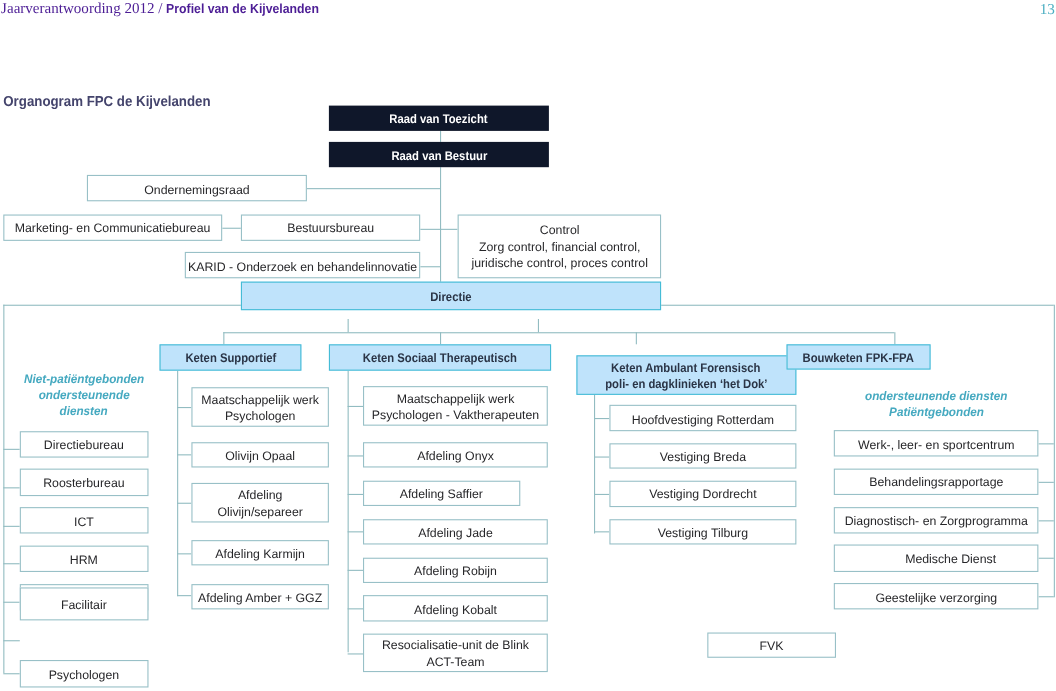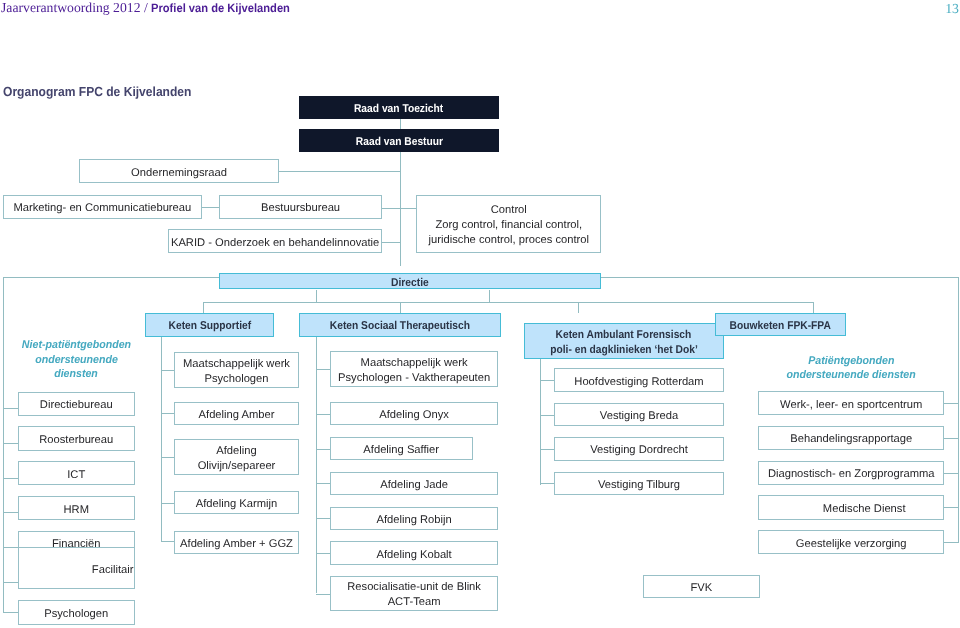--- a/index.html
+++ b/index.html
@@ -115,21 +115,21 @@
         <span class="ln">Bestuursbureau</span>
       </div>
       <div class="box plain" style="left: 416.3px; top: 194.5px; width: 185px; height: 58.5px;">
         <span class="ln">Control</span>
         <span class="ln">Zorg control, financial control,</span>
         <span class="ln">juridische control, proces control</span>
       </div>
       <div class="box plain" style="left: 168px; top: 229.2px; width: 214.2px; height: 24.3px;">
         <span class="ln">KARID - Onderzoek en behandelinnovatie</span>
       </div>
-      <div class="box fill" style="left: 218.5px; top: 273px; width: 382px; height: 16px;">
+      <div class="box fill" style="left: 218.5px; top: 256px; width: 382px; height: 26px;">
         <span class="ln">Directie</span>
       </div>
       <div class="box fill" style="left: 145px; top: 312.5px; width: 129px; height: 24.3px;">
         <span class="ln">Keten Supportief</span>
       </div>
       <div class="box fill" style="left: 299px; top: 312.5px; width: 201.5px; height: 24.3px;">
         <span class="ln">Keten Sociaal Therapeutisch</span>
       </div>
       <div class="box fill" style="left: 523.5px; top: 312.6px; width: 200.5px; height: 36.2px; margin-top: 10px;">
         <span class="ln">Keten Ambulant Forensisch</span>
@@ -146,32 +146,32 @@
       </div>
       <div class="box plain" style="left: 18px; top: 461.1px; width: 116.5px; height: 24.3px;">
         <span class="ln">ICT</span>
       </div>
       <div class="box plain" style="left: 18px; top: 495.9px; width: 116.5px; height: 24.3px; justify-content: center;">
         <span class="ln">HRM</span>
       </div>
       <div class="box plain" style="left: 18px; top: 530.7px; width: 116.5px; height: 24.3px;">
         <span class="ln">Financiën</span>
       </div>
-      <div class="box plain" style="left: 18px; top: 547px; width: 116.5px; height: 42px; align-items: flex-end;">
+      <div class="box plain" style="left: 18px; top: 534px; width: 116.5px; height: 30px;">
         <span class="ln">Facilitair</span>
       </div>
       <div class="box plain" style="left: 18px; top: 600.3px; width: 116.5px; height: 24.3px;">
         <span class="ln">Psychologen</span>
       </div>
       <div class="box plain" style="left: 174px; top: 351.7px; width: 125px; height: 36px;">
         <span class="ln">Maatschappelijk werk</span>
         <span class="ln">Psychologen</span>
       </div>
       <div class="box plain" style="left: 174px; top: 401.8px; width: 125px; height: 23px;">
-        <span class="ln">Afdeling Amber</span>
+        <span class="ln">Olivijn Opaal</span>
       </div>
       <div class="box plain" style="left: 174px; top: 438.6px; width: 125px; height: 36px;">
         <span class="ln">Afdeling</span>
         <span class="ln">Olivijn/separeer</span>
       </div>
       <div class="box plain" style="left: 174px; top: 490.8px; width: 125px; height: 23.5px;">
         <span class="ln">Afdeling Karmijn</span>
       </div>
       <div class="box plain" style="left: 174px; top: 530.5px; width: 125px; height: 23.5px;">
         <span class="ln">Afdeling Amber + GGZ</span>
@@ -228,18 +228,18 @@
       </div>
       <div class="box plain" style="left: 642.7px; top: 575.2px; width: 117.3px; height: 23.3px;">
         <span class="ln">FVK</span>
       </div>
       <div class="lbl" style="left: 8px; top: 338.2px; width: 136.5px;">
         <div><span>Niet-patiëntgebonden</span></div>
         <div><span>ondersteunende</span></div>
         <div><span>diensten</span></div>
       </div>
       <div class="lbl" style="left: 758.3px; top: 353.5px; width: 185.8px;">
+        <div><span>ondersteunende diensten</span></div>
         <div><span>Patiëntgebonden</span></div>
-        <div><span>ondersteunende diensten</span></div>
       </div>
     </div>
 
 </div>
 
 </body></html>

